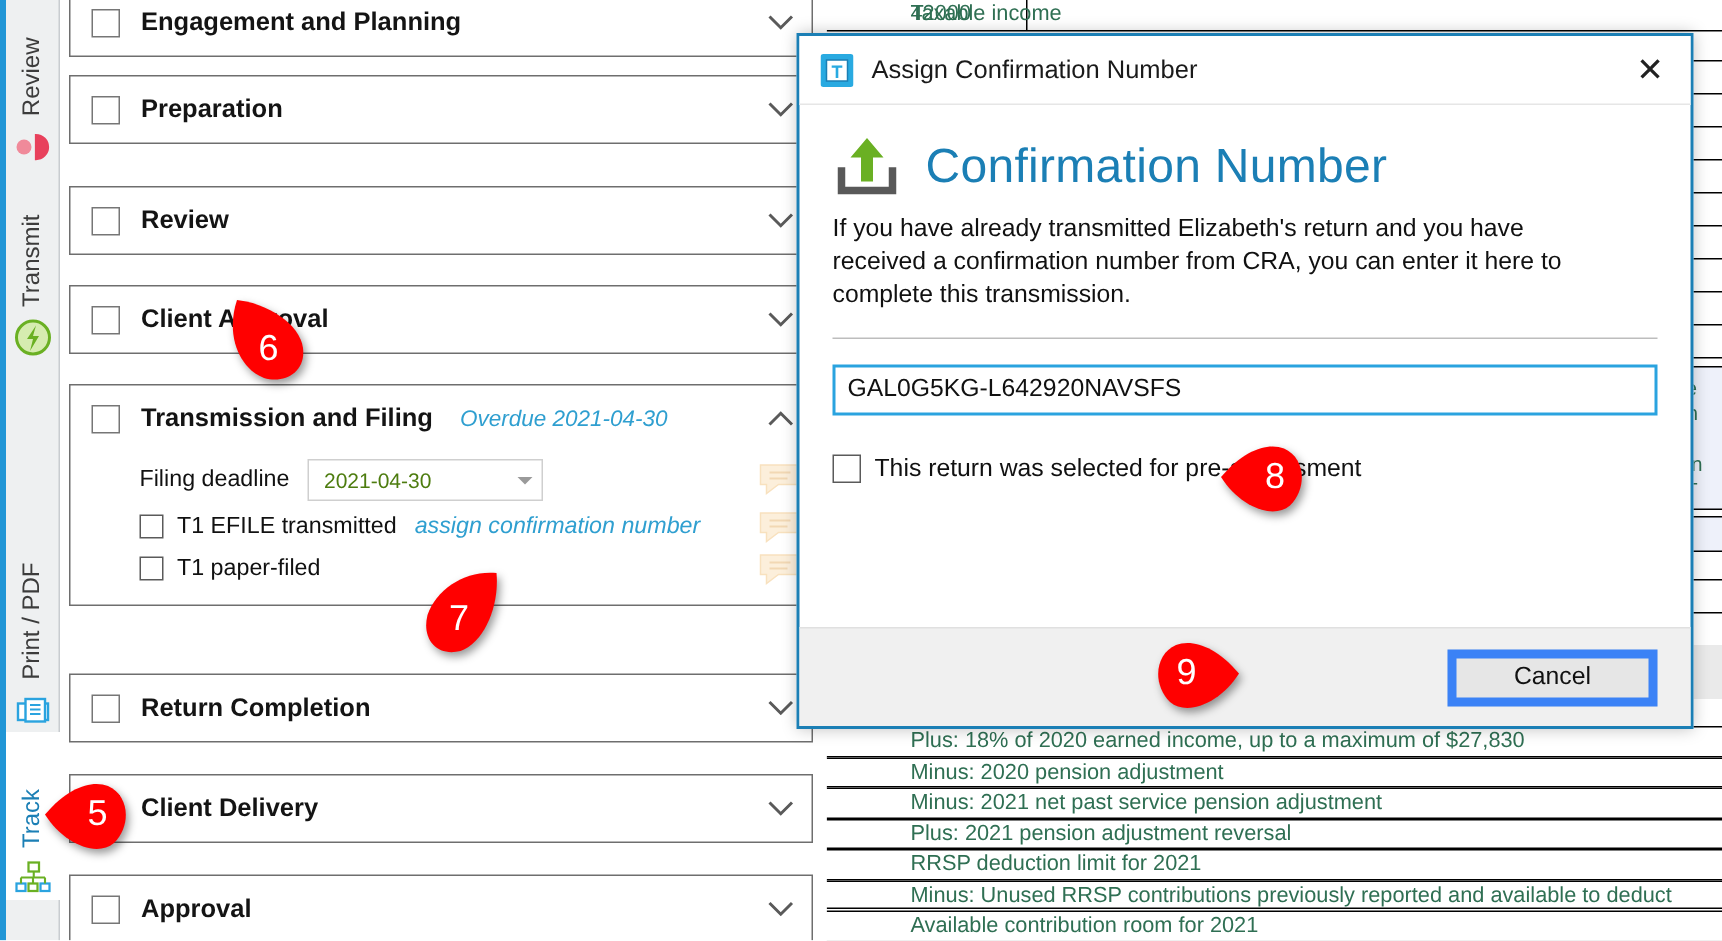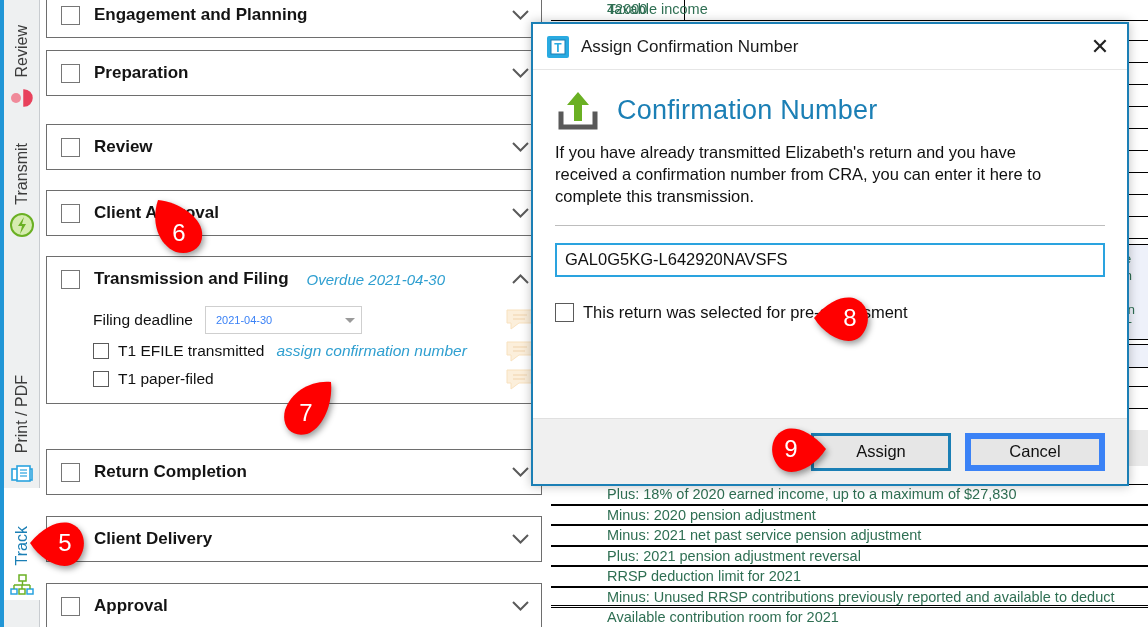--- a/index.html
+++ b/index.html
@@ -85,21 +85,21 @@
     position: relative;
   }
   .row-label { font-size: 15.5px; color: #111; white-space: nowrap; }
   .row-label.dl { margin-right: 12px; }
   .combo {
     display: flex; align-items: center; justify-content: space-between;
     width: 157px; height: 28px;
     border: 1px solid #cfcfcf; background: #fff;
     padding: 0 6px 0 10px;
   }
-  .combo-val { font-size: 11px; color: #3b82f6; text-align: right; }
+  .combo-val { font-size: 14px; color: #4d7c0f; text-align: right; }
   .combo-arrow { width: 0; height: 0; border-left: 5px solid transparent;
     border-right: 5px solid transparent; border-top: 5px solid #9a9a9a; }
   .link-it {
     font-size: 15.5px; font-style: italic; color: #2f9fd0;
     margin-left: 12px; white-space: nowrap; cursor: pointer;
   }
   
   .note {
     position: absolute; right: 6px; width: 30px; height: 24px;
     opacity: .55;
@@ -149,21 +149,21 @@
   #dlg-app-icon { width: 22px; height: 22px; flex:0 0 auto; margin-right: 12px; }
   #dlg-title-text { font-size: 17px; color: #1a1a1a; }
   #dlg-close {
     margin-left: auto; width: 30px; height: 30px;
     display: flex; align-items: center; justify-content: center;
     font-size: 22px; color: #222; line-height: 1; cursor: pointer;
   }
   #dlg-body { padding: 14px 22px 0 22px; }
   #dlg-heading-row { display: flex; align-items: center; gap: 16px; margin: 4px 0 10px 0; }
   #upload-icon { width: 46px; height: 44px; flex: 0 0 auto; }
-  #dlg-heading { font-size: 27px; color: #1b7fb5; font-weight: normal; letter-spacing: .2px; }
+  #dlg-heading { font-size: 32px; color: #1b7fb5; font-weight: normal; letter-spacing: .2px; }
   #dlg-desc { font-size: 16.5px; color: #111; line-height: 1.33; max-width: 520px; }
   #dlg-sep { height: 1px; background: #bdbdbd; margin: 17px 0 17px 0; }
   #field-label { font-size: 16.5px; color: #111; margin-bottom: 9px; }
   #field-label i { font-style: italic; }
   #cn-input {
     width: 100%; height: 34px;
     border: 2px solid #2aa3df; background: #fff;
     font-size: 16.5px; color: #111;
     padding: 0 8px;
     font-family: "Liberation Sans", sans-serif;
@@ -473,21 +473,20 @@
 
       <input id="cn-input" type="text" value="GAL0G5KG-L642920NAVSFS" style="">
 
       <div id="preassess-row">
         <span id="preassess-cb"></span>
         <span id="preassess-label">This return was selected for pre-assessment</span>
       </div>
     </div>
 
     <div id="dlg-footer">
-      <button class="dlg-btn default">Assign</button>
       <button class="dlg-btn">Cancel</button>
     </div>
   </div>
 
   <div class="pin p5" style="left:28px;top:512px;">
     <svg viewBox="0 0 62 62">
         <path d="M2 31 C18 12, 34 8, 44 12 C58 18, 60 38, 48 50 C36 60, 14 50, 2 31 Z" fill="#ff0000"></path>
       </svg>
     <span class="pin-num">5</span>
   </div>

